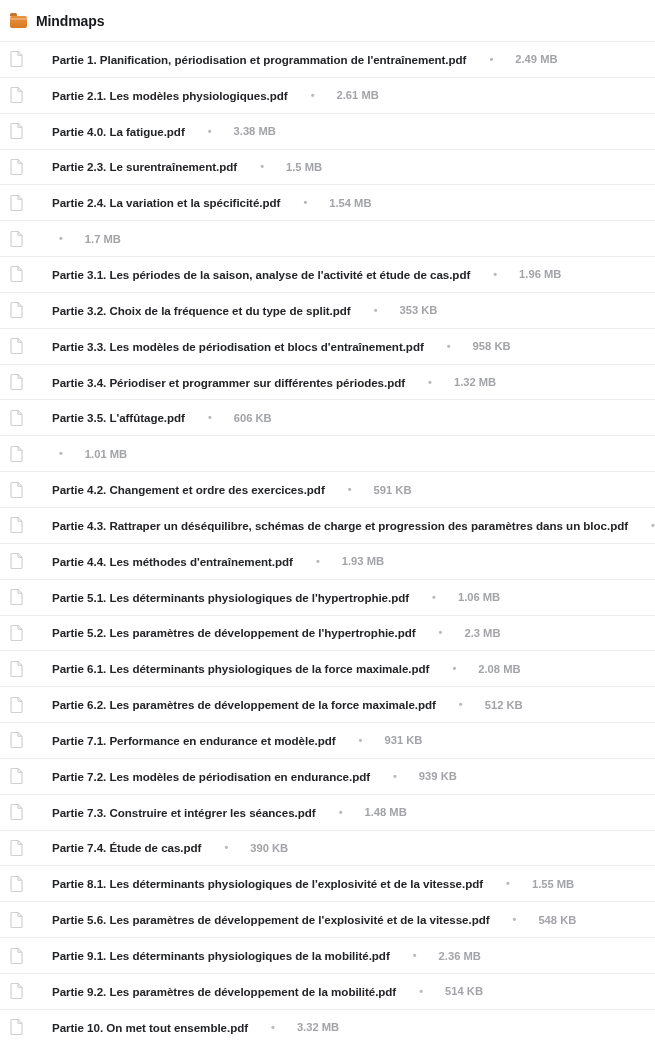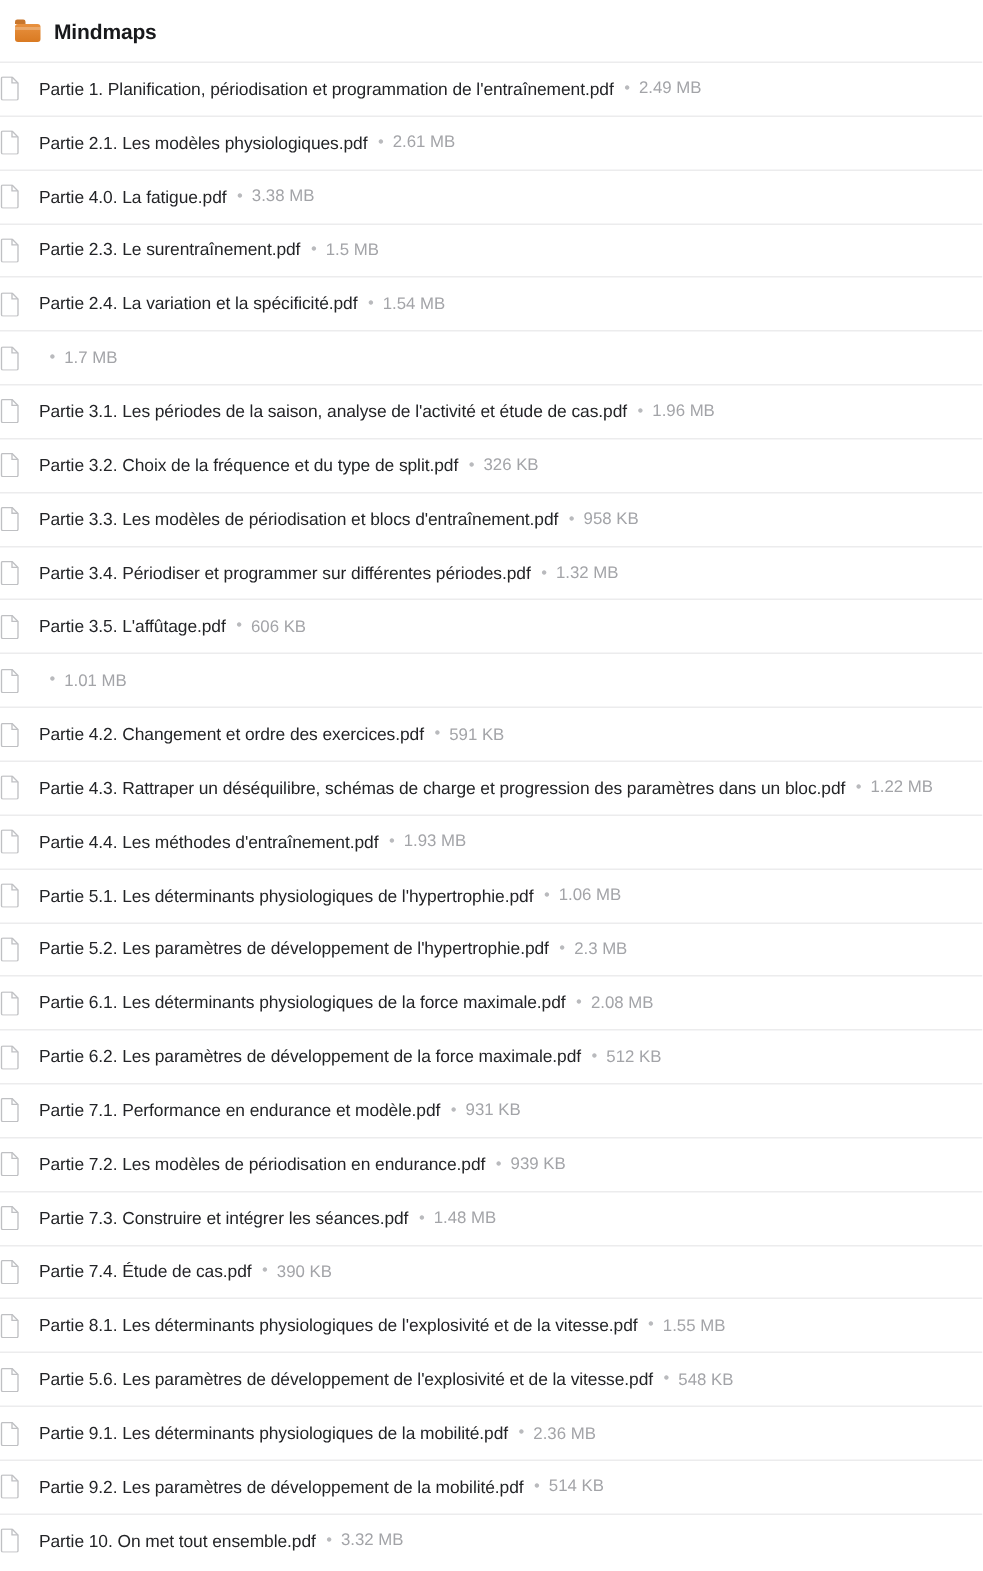--- a/index.html
+++ b/index.html
@@ -59,25 +59,26 @@
     color: #18191c;
   }
   
   .file-list {
     display: block;
     width: 655px;
   }
   .file-row {
     display: flex;
     align-items: center;
-    gap: 0;
+    gap: 16px;
     height: 35.85px;
-    padding: 0 0;
+    padding: 0 10px;
     border-top: 1px solid #ececed;
     background: #fff;
+    font-weight: bold;
   }
   .file-row:first-child { border-top: 1px solid #ececed; }
   .file-icon {
     width: 13px;
     height: 16px;
     flex: 0 0 auto;
     position: relative;
     margin-right: 13px;
   }
   .file-icon svg { display: block; }
@@ -193,21 +194,21 @@
       </div>
       <div class="file-row">
         <span class="file-icon">
           <svg width="13" height="16" viewBox="0 0 13 16" xmlns="http://www.w3.org/2000/svg">
             <path d="M1 1.2A0.9 0.9 0 0 1 1.9 0.3H8L12 4.3V14.8A0.9 0.9 0 0 1 11.1 15.7H1.9A0.9 0.9 0 0 1 1 14.8Z" fill="#ffffff" stroke="#bfc0c3" stroke-width="0.9"></path>
             <path d="M8 0.4V4.2H11.9" fill="none" stroke="#bfc0c3" stroke-width="0.9"></path>
           </svg>
         </span>
         <span class="file-name">Partie 3.2. Choix de la fréquence et du type de split.pdf</span>
         <span class="sep-dot">•</span>
-        <span class="file-size">326 KB</span>
+        <span class="file-size">353 KB</span>
       </div>
       <div class="file-row">
         <span class="file-icon">
           <svg width="13" height="16" viewBox="0 0 13 16" xmlns="http://www.w3.org/2000/svg">
             <path d="M1 1.2A0.9 0.9 0 0 1 1.9 0.3H8L12 4.3V14.8A0.9 0.9 0 0 1 11.1 15.7H1.9A0.9 0.9 0 0 1 1 14.8Z" fill="#ffffff" stroke="#bfc0c3" stroke-width="0.9"></path>
             <path d="M8 0.4V4.2H11.9" fill="none" stroke="#bfc0c3" stroke-width="0.9"></path>
           </svg>
         </span>
         <span class="file-name">Partie 3.3. Les modèles de périodisation et blocs d'entraînement.pdf</span>
         <span class="sep-dot">•</span>

